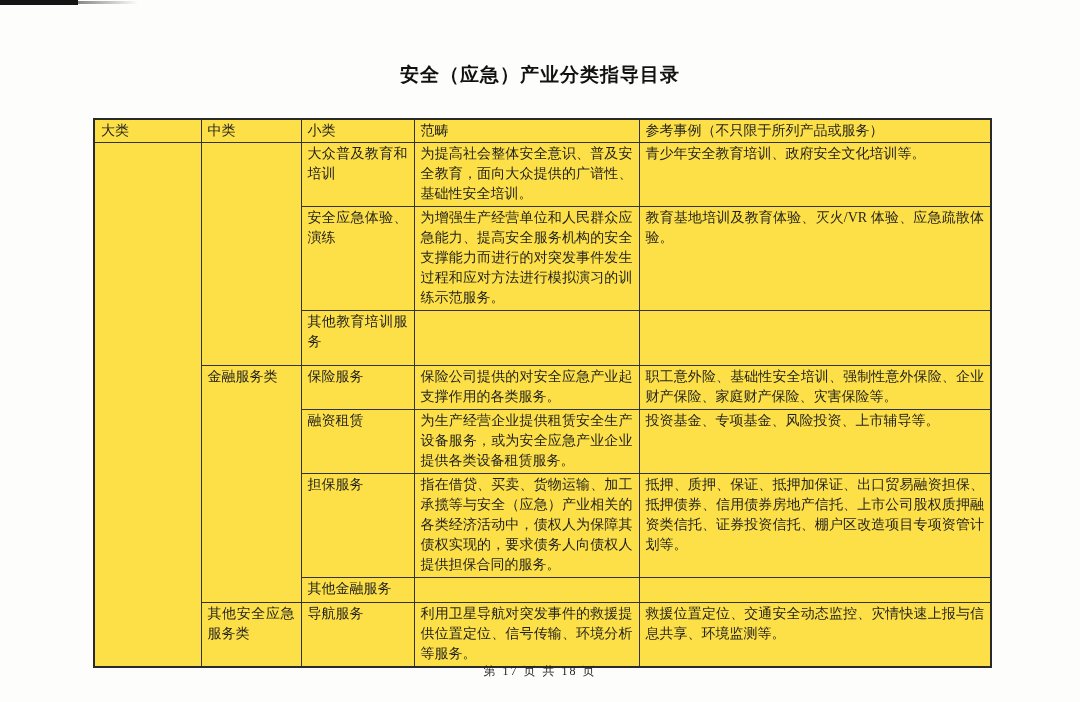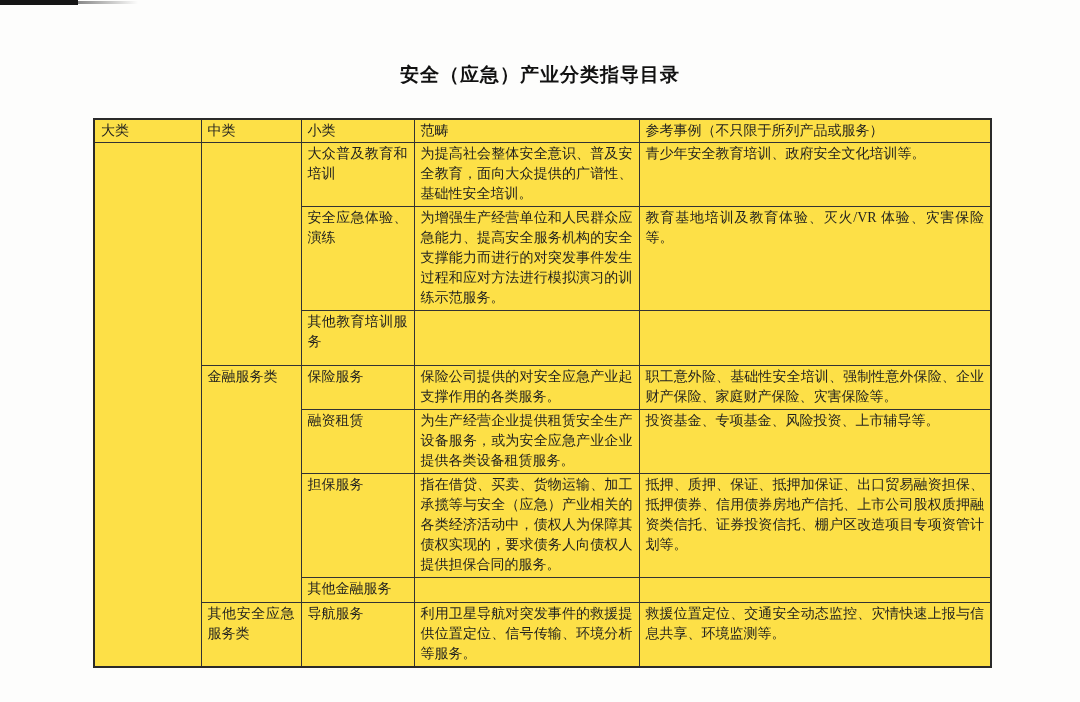--- a/index.html
+++ b/index.html
@@ -115,21 +115,21 @@
       <tr class="r1">
         <td rowspan="8"></td>
         <td rowspan="3"></td>
         <td class="wrap">大众普及教育和培训</td>
         <td class="wrap">为提高社会整体安全意识、普及安全教育，面向大众提供的广谱性、基础性安全培训。</td>
         <td class="wrap">青少年安全教育培训、政府安全文化培训等。</td>
       </tr>
       <tr class="r2">
         <td class="wrap">安全应急体验、演练</td>
         <td class="wrap">为增强生产经营单位和人民群众应急能力、提高安全服务机构的安全支撑能力而进行的对突发事件发生过程和应对方法进行模拟演习的训练示范服务。</td>
-        <td class="wrap">教育基地培训及教育体验、灭火/VR 体验、灾害保险等。</td>
+        <td class="wrap">教育基地培训及教育体验、灭火/VR 体验、应急疏散体验。</td>
       </tr>
       <tr class="r3">
         <td class="wrap">其他教育培训服务</td>
         <td class="wrap"></td>
         <td class="wrap"></td>
       </tr>
       <tr class="r4">
         <td rowspan="4">金融服务类</td>
         <td class="wrap">保险服务</td>
         <td class="wrap">保险公司提供的对安全应急产业起支撑作用的各类服务。</td>
@@ -152,14 +152,15 @@
       </tr>
       <tr class="r8">
         <td class="wrap">其他安全应急服务类</td>
         <td class="wrap">导航服务</td>
         <td class="wrap">利用卫星导航对突发事件的救援提供位置定位、信号传输、环境分析等服务。</td>
         <td class="wrap">救援位置定位、交通安全动态监控、灾情快速上报与信息共享、环境监测等。</td>
       </tr>
     </tbody>
   </table>
 
+  <div class="page-footer">第 17 页 共 18 页</div>
 
 </div>
 
 </body></html>

